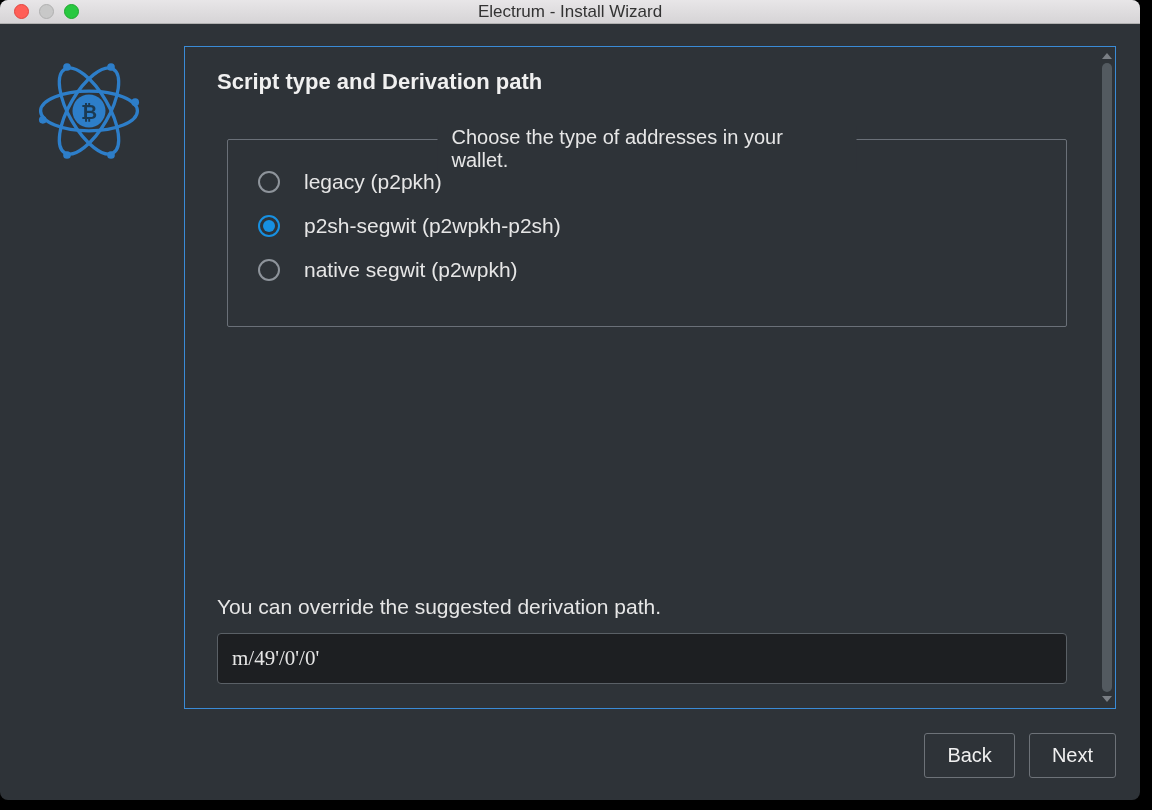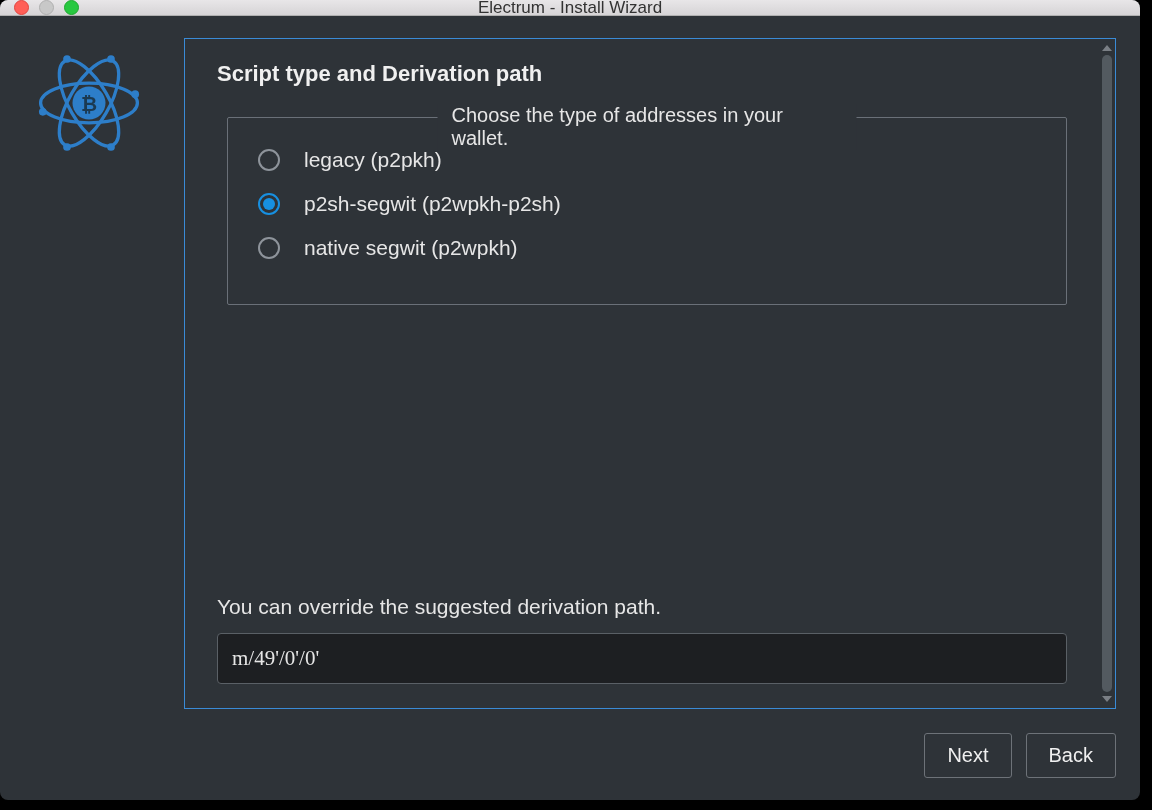--- a/index.html
+++ b/index.html
@@ -13,21 +13,21 @@
   .window {
     width: 1140px;
     height: 800px;
     background: #2e3338;
     border-radius: 8px;
     position: relative;
     display: flex;
     flex-direction: column;
   }
   .titlebar {
-    height: 16px;
+    height: 24px;
     background: linear-gradient(#e8e6e8, #d6d4d6);
     border-bottom: 1px solid #b0b0b0;
     border-radius: 8px 8px 0 0;
     display: flex;
     align-items: center;
     position: relative;
   }
   .traffic-lights {
     display: flex;
     gap: 10px;
@@ -90,21 +90,21 @@
     flex: 1;
     width: 10px;
     background: #535a60;
     border-radius: 5px;
     margin: 4px 0;
   }
   .heading {
     color: #f0f0f0;
     font-weight: bold;
     font-size: 22px;
-    margin-bottom: 30px;
+    margin-bottom: 44px;
   }
   .group-box {
     border: 1px solid #6a7078;
     border-radius: 2px;
     padding: 20px 26px 34px 26px;
     position: relative;
     margin-left: 10px;
     margin-right: 16px;
   }
   .group-legend {
@@ -244,17 +244,17 @@
 
       <div class="helper-text">
         <span>You can override the suggested derivation path.</span><br>
       </div>
 
       <input type="text" class="path-input" value="m/49'/0'/0'" style="">
     </div>
   </div>
 
   <div class="button-row">
+    <button class="btn">Back</button>
     <button class="btn">Next</button>
-    <button class="btn">Back</button>
   </div>
 
 </div>
 
 </body></html>

